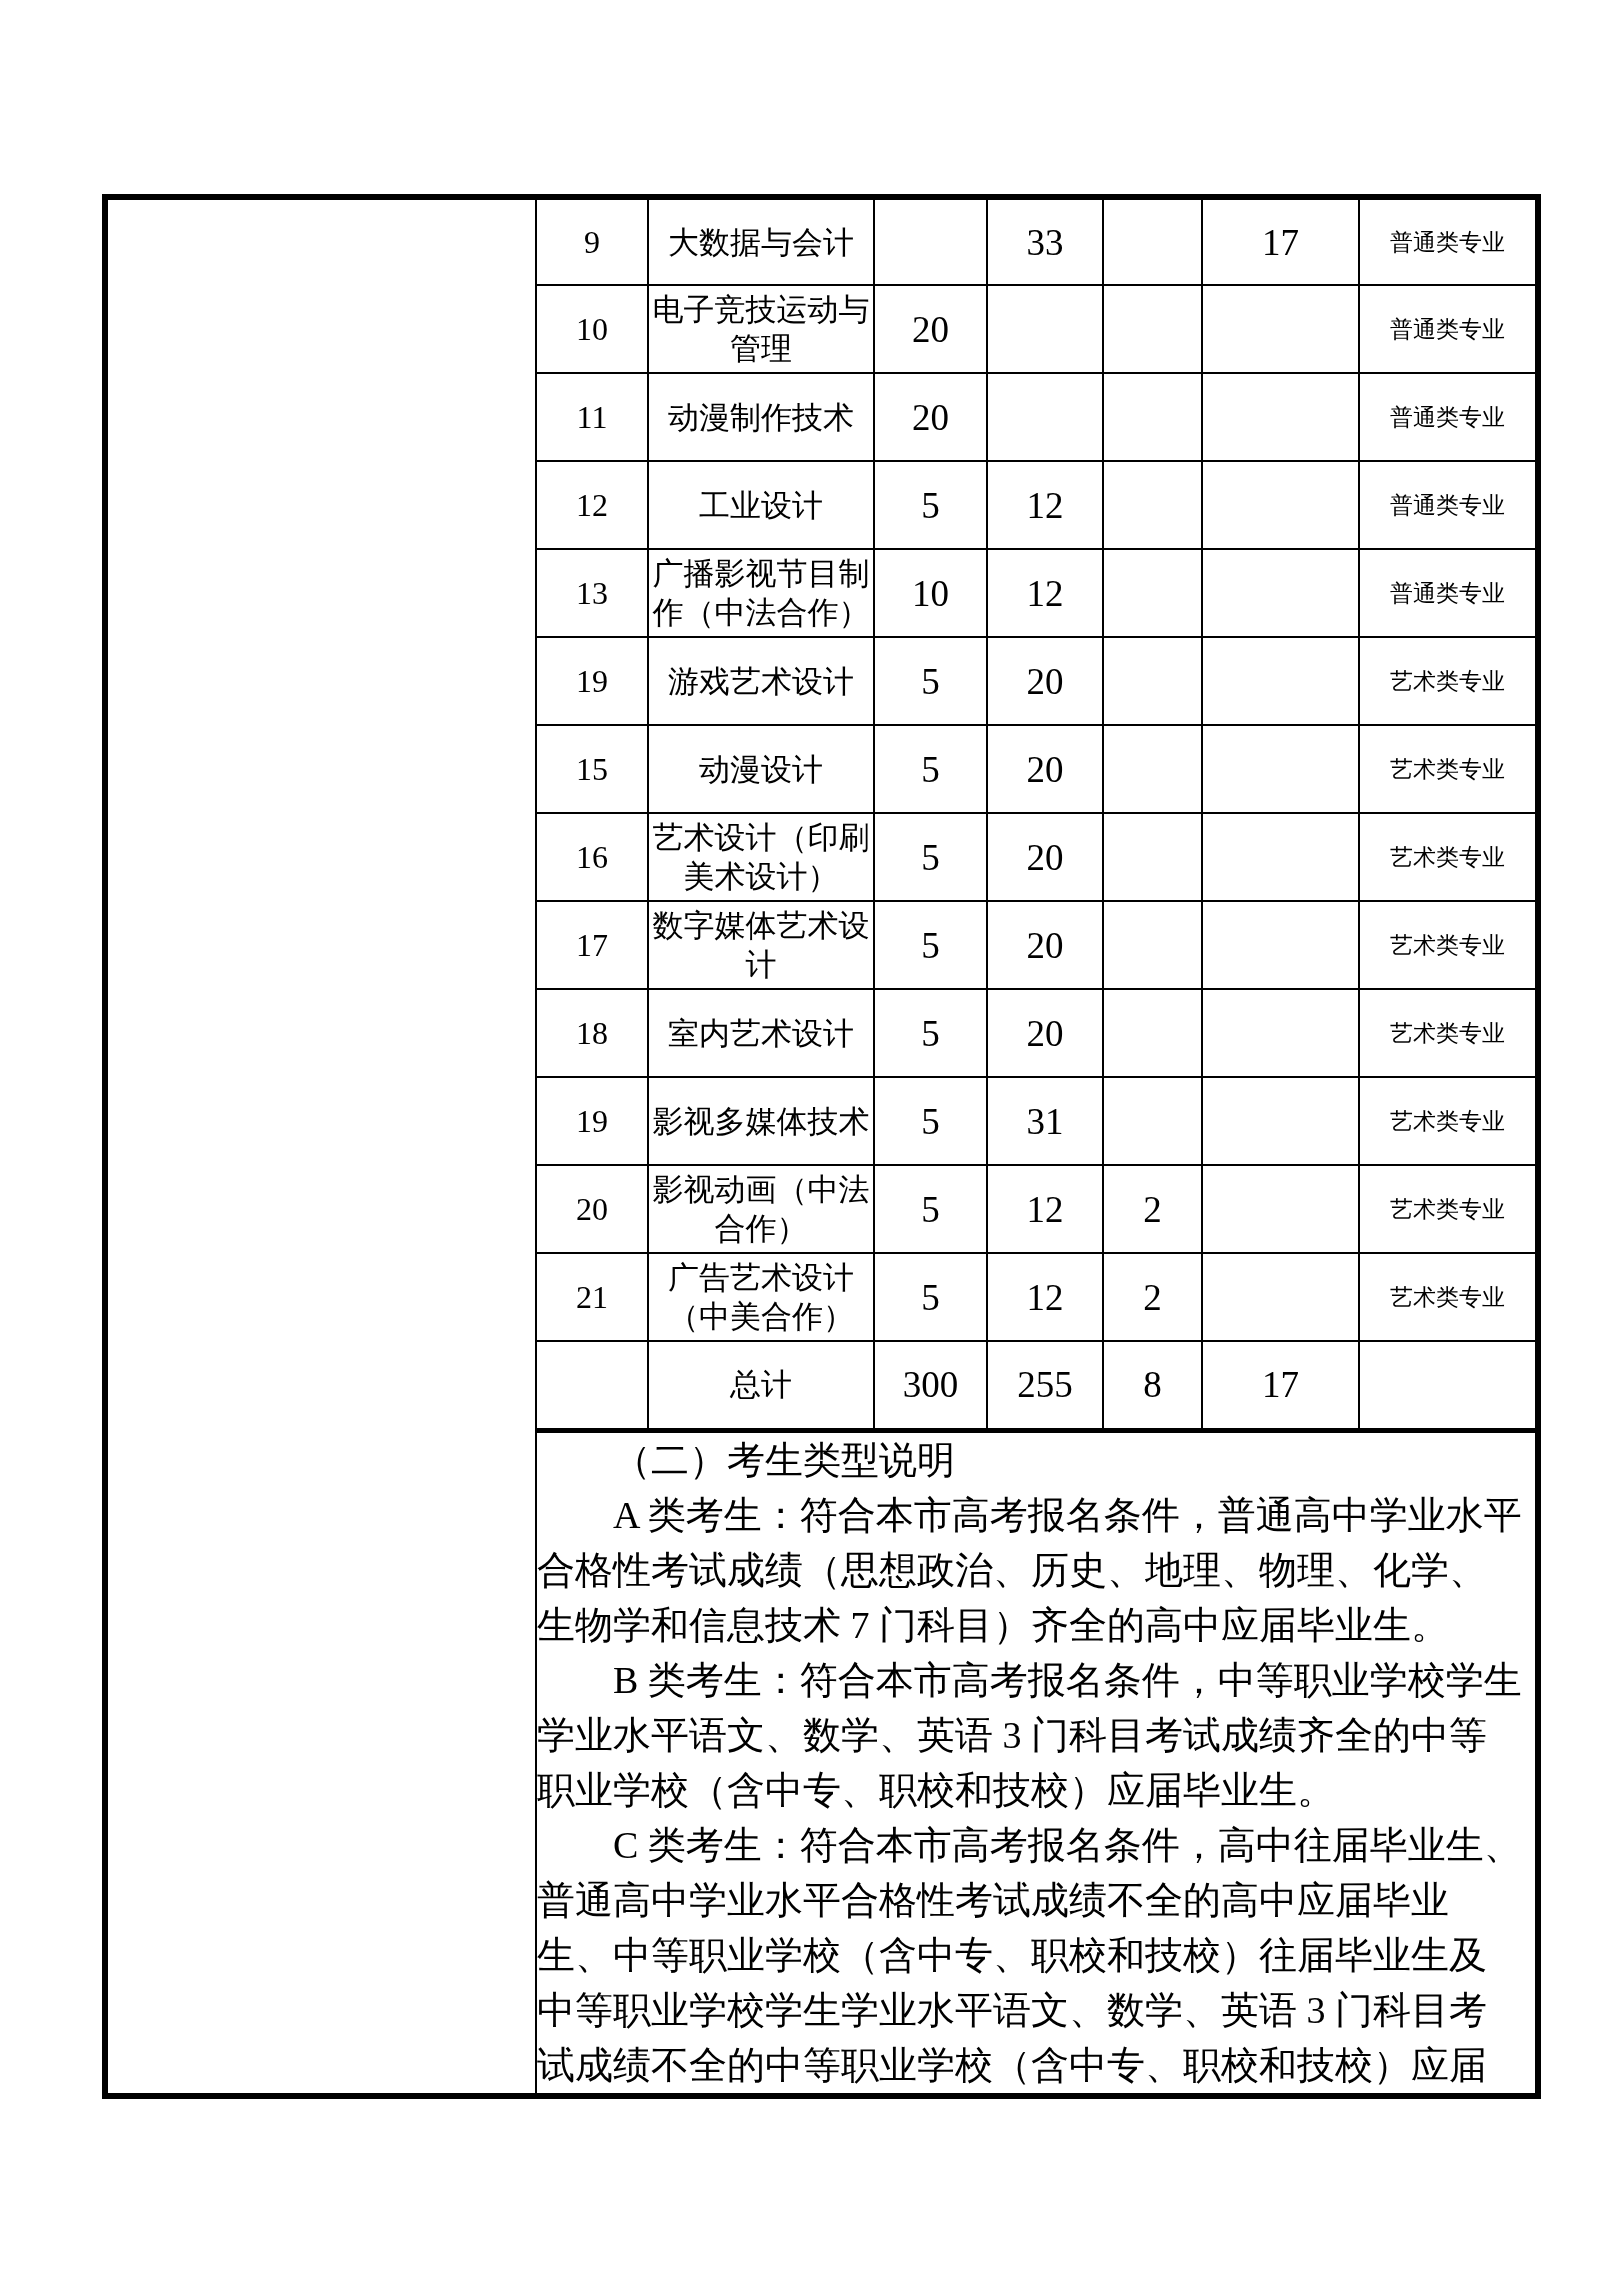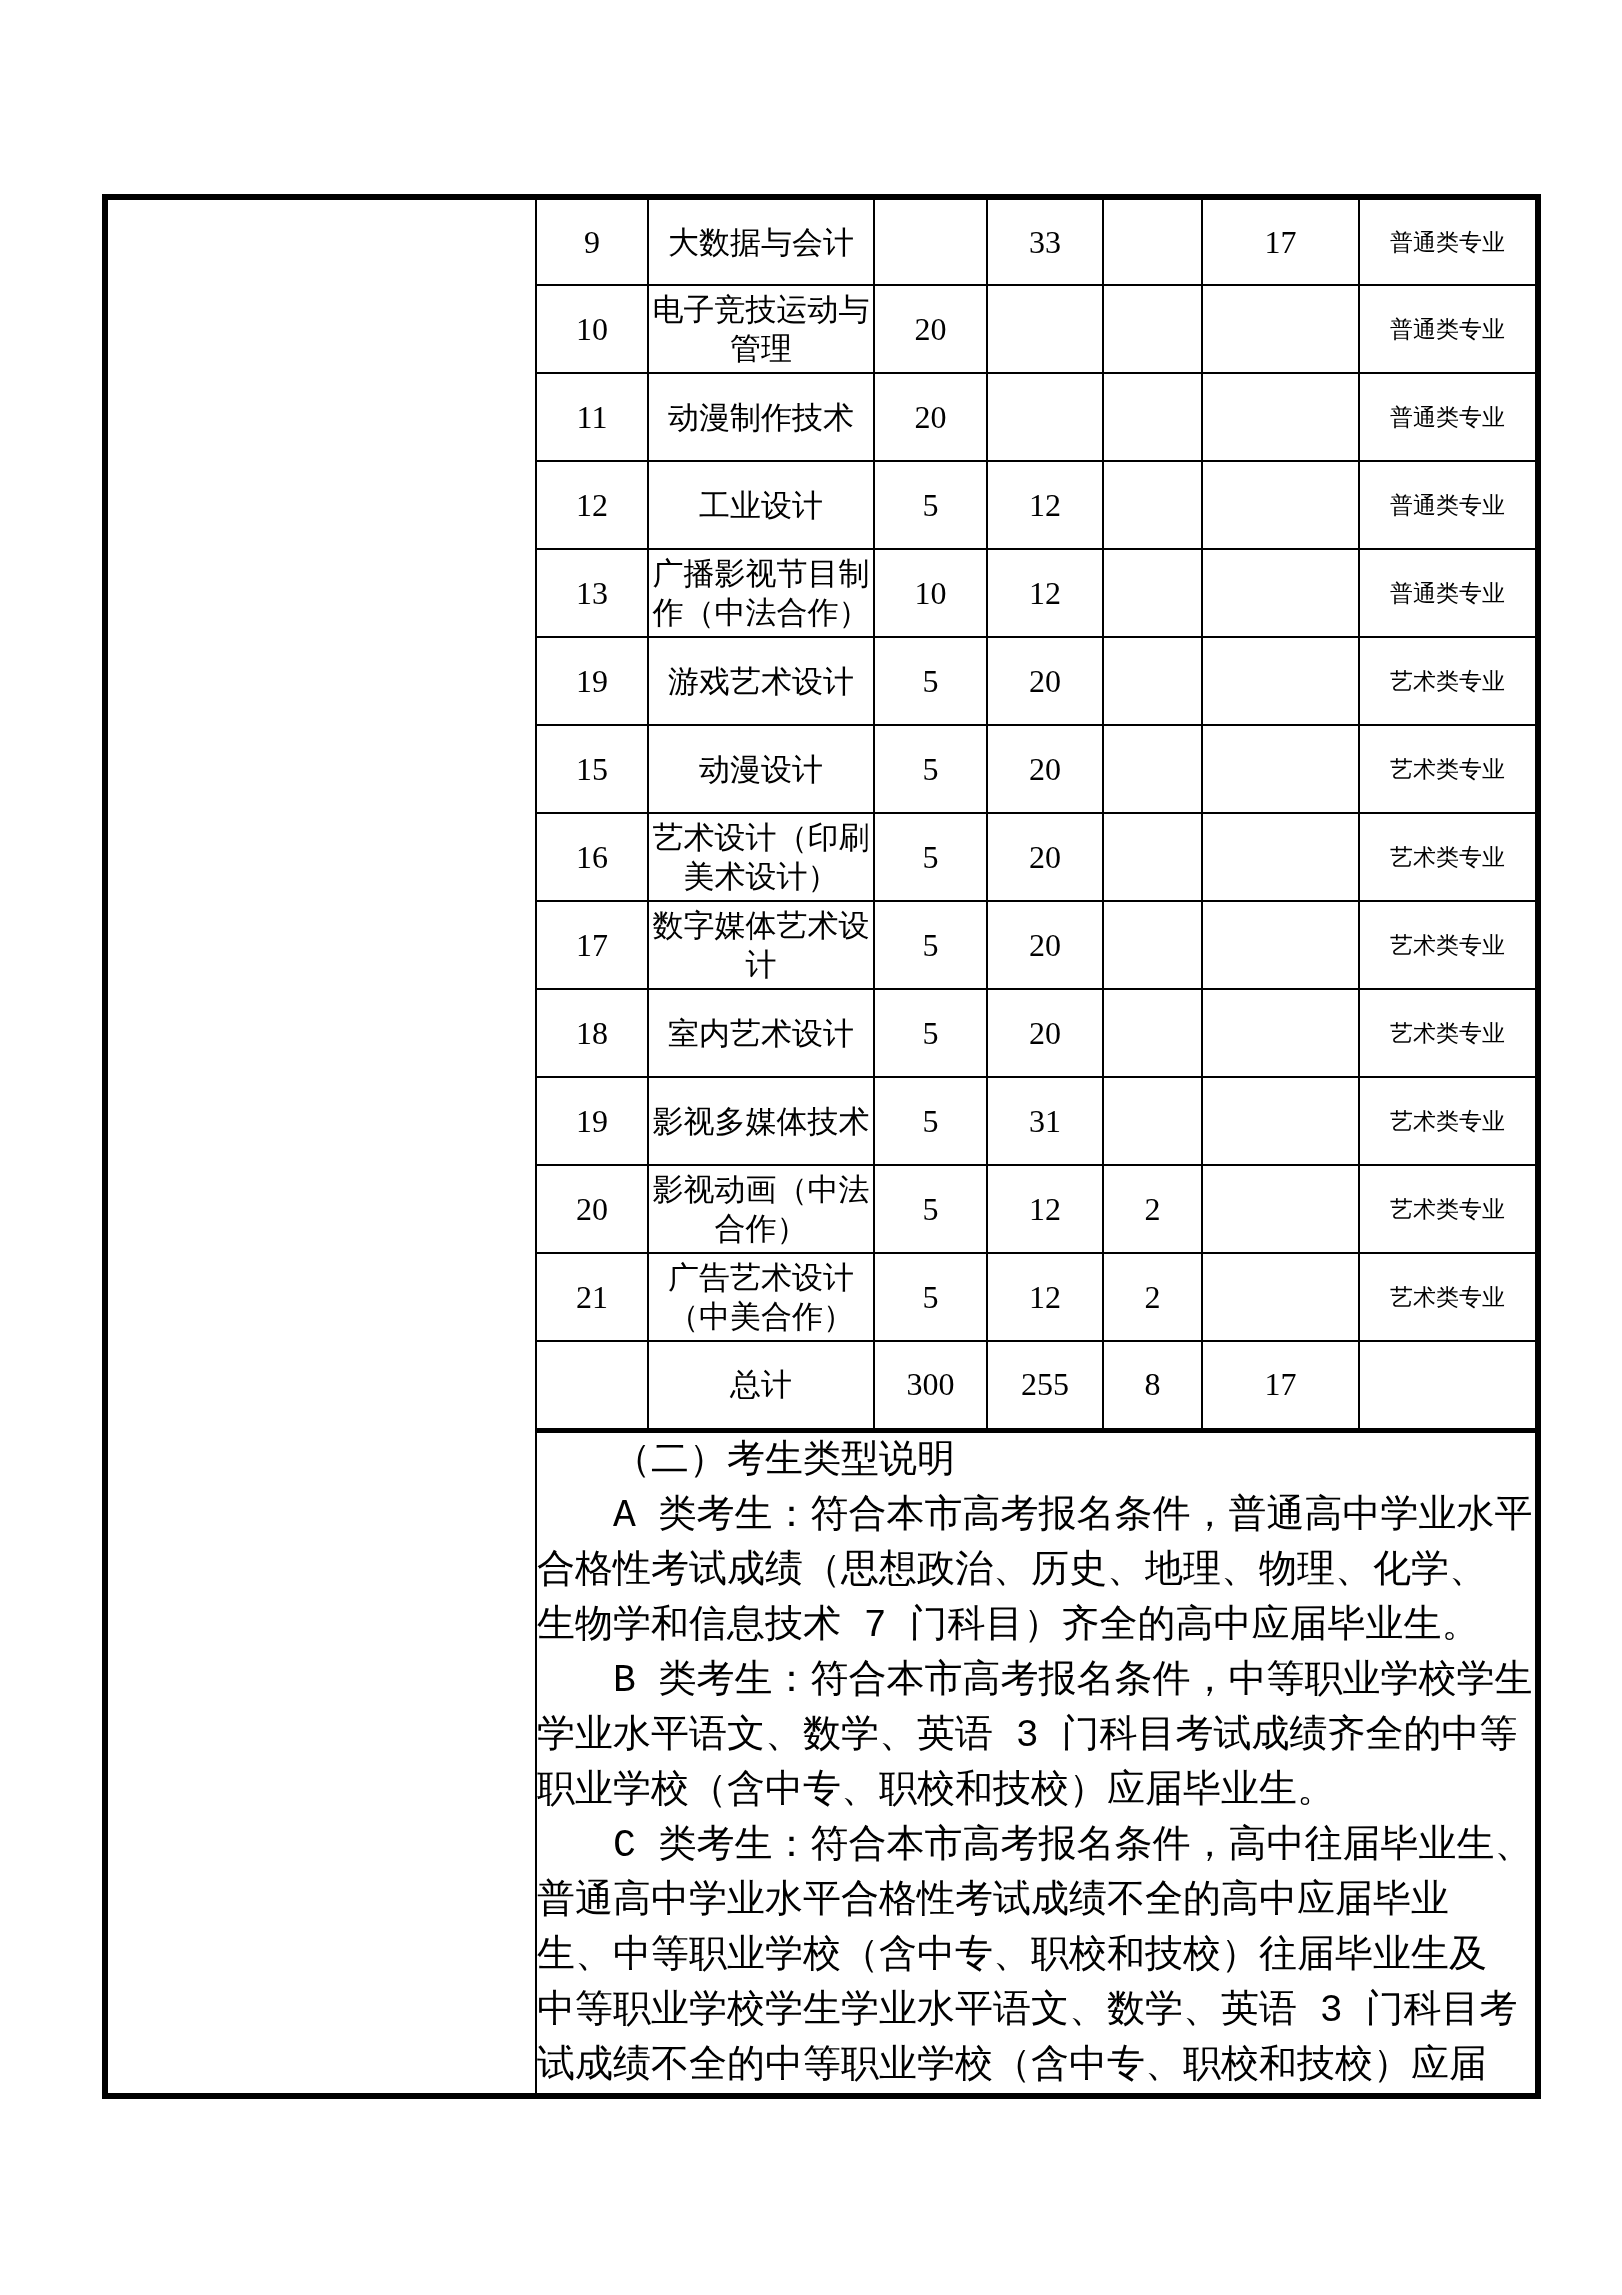--- a/index.html
+++ b/index.html
@@ -15,27 +15,27 @@
   }
   table.doc-table td{
     border:2.7px solid #000;padding:0;
     text-align:center;vertical-align:middle;
     overflow:hidden;
   }
   tr.r{height:88px;}
   tr.total-r{height:89px;}
   td.c-no{font-size:32px;}
   td.c-name{font-size:31px;line-height:39px;white-space:pre-line;}
-  td.c-num{font-size:32px;}
+  td.c-num{font-size:37px;}
   td.c-type{font-size:23px;}
   td.c-left{border-bottom:6.1px solid #000;}
   tr.notes-r td{border-top:5.5px solid #000;}
   td.c-notes{
     vertical-align:top;text-align:left;
-    height:653px;padding:9.5px 11px 0 11px;font-family:Liberation Mono, monospace;
+    height:653px;padding:9.5px 11px 0 11px;
   }
   .para{
     font-size:38px;line-height:55px;
     text-indent:2em;white-space:pre-line;
     text-align:left;
   }
 </style>
 </head>
 <body>
 

